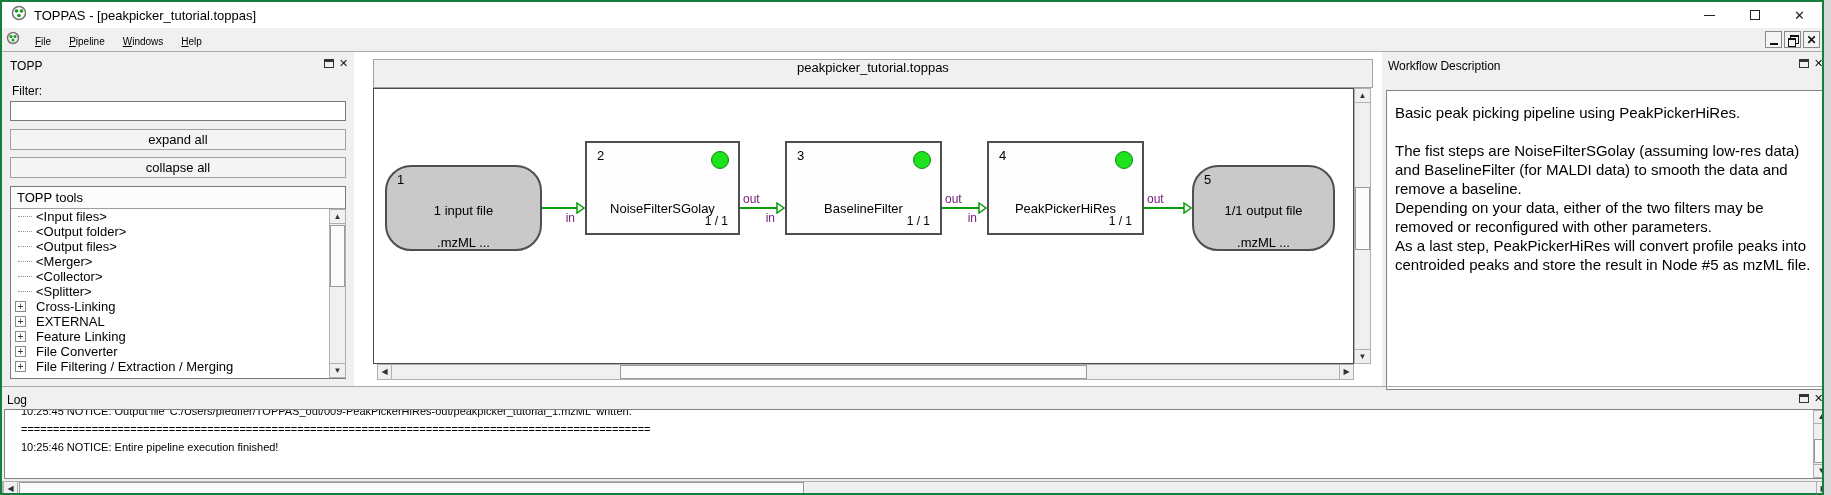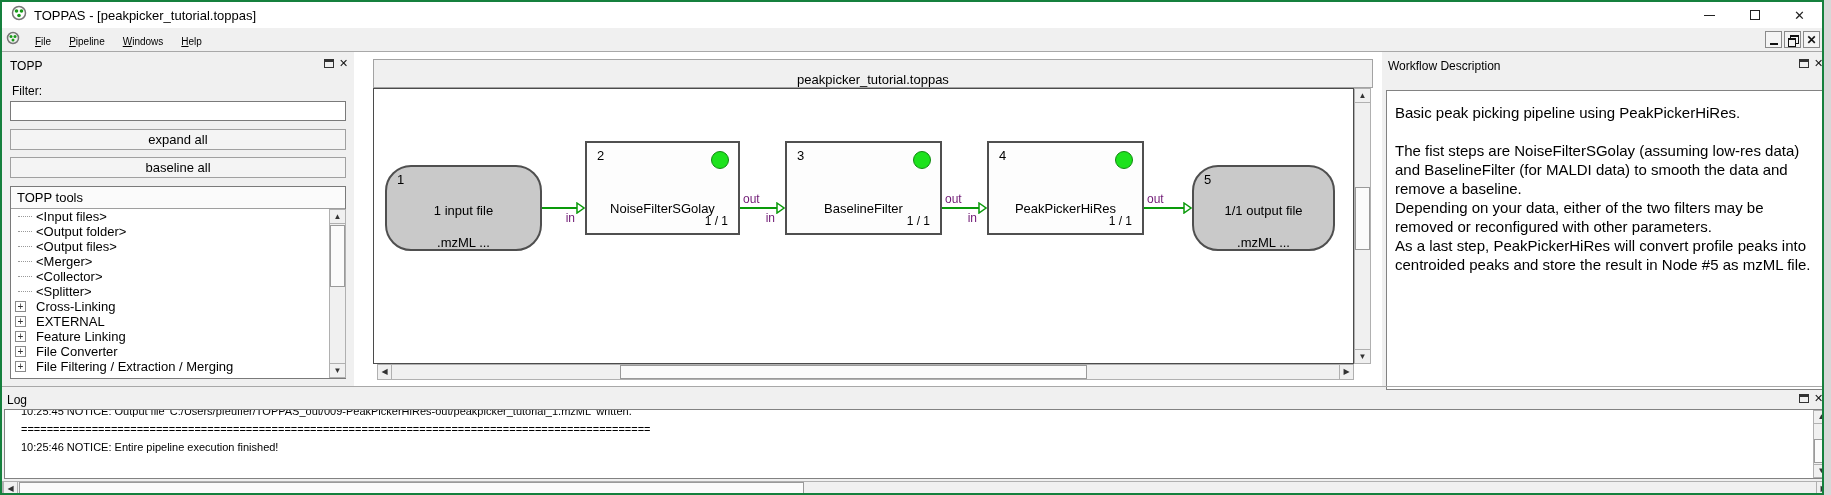--- a/index.html
+++ b/index.html
@@ -125,21 +125,21 @@
   </div>
 
   <div class="dock-title" style="left:8px; top:57px;">TOPP</div>
   <div class="dock-icons" style="left:322px; top:56px;">
     <span class="float-ic"></span>
     <span class="close-ic">✕</span>
   </div>
   <div class="dock-title" style="left:10px; top:82px;">Filter:</div>
   <input class="q-input" style="left: 8px; top: 99px; width: 336px; height: 20px;" value="">
   <button class="q-btn" style="left:8px; top:127px; width:336px; height:21px;">expand all</button>
-  <button class="q-btn" style="left:8px; top:155px; width:336px; height:21px;">baseline all</button>
+  <button class="q-btn" style="left:8px; top:155px; width:336px; height:21px;">collapse all</button>
 
   <div id="tool-list">
     <div id="tool-list-header">TOPP tools</div>
     <div id="tree-rows">
         <div class="tree-row"><span class="stub"></span><span>&lt;Input files&gt;</span></div>
         <div class="tree-row"><span class="stub"></span><span>&lt;Output folder&gt;</span></div>
         <div class="tree-row"><span class="stub"></span><span>&lt;Output files&gt;</span></div>
         <div class="tree-row"><span class="stub"></span><span>&lt;Merger&gt;</span></div>
         <div class="tree-row"><span class="stub"></span><span>&lt;Collector&gt;</span></div>
         <div class="tree-row"><span class="stub"></span><span>&lt;Splitter&gt;</span></div>
@@ -150,21 +150,21 @@
         <div class="tree-row"><span class="plusbox">+</span><span>File Filtering / Extraction / Merging</span></div>
       </div>
   </div>
 
   <div class="sb" style="left:327px; top:207px; width:17px; height:169px;"></div>
   <div class="sb-btn" style="left:327px; top:207px; width:17px; height:15px;">▲</div>
   <div class="sb-thumb" style="left:328px; top:223px; width:15px; height:62px;"></div>
   <div class="sb-btn" style="left:327px; top:361px; width:17px; height:15px;">▼</div>
 
   <div id="mdi"></div>
-  <div id="tabbar" style="position:absolute; left:371px; top:57px; width:1000px; height:29px; background:#f0f0f0; border:1px solid #a3a3a3; display:flex; align-items:flex-end; justify-content:center; font-size:13px;">
+  <div id="tabbar" style="position:absolute; left:371px; top:57px; width:1000px; height:29px; background:#f0f0f0; border:1px solid #a3a3a3; display:flex; align-items:flex-start; justify-content:center; font-size:13px;">
     <span>peakpicker_tutorial.toppas</span>
   </div>
   <div id="canvas"></div>
   <div id="node-layer">
       <div class="node rounded" style="left: 383px; top: 163px; width: 157px; height: 86px; position: absolute;">
         <span class="nid">1</span>
         <span class="ntitle" style="top:36px;">1 input file</span>
         <span class="nsub" style="top:68px;">.mzML ...</span>
       </div>
       <div class="node rect" style="left: 583px; top: 139px; width: 155px; height: 94px; position: absolute;">

